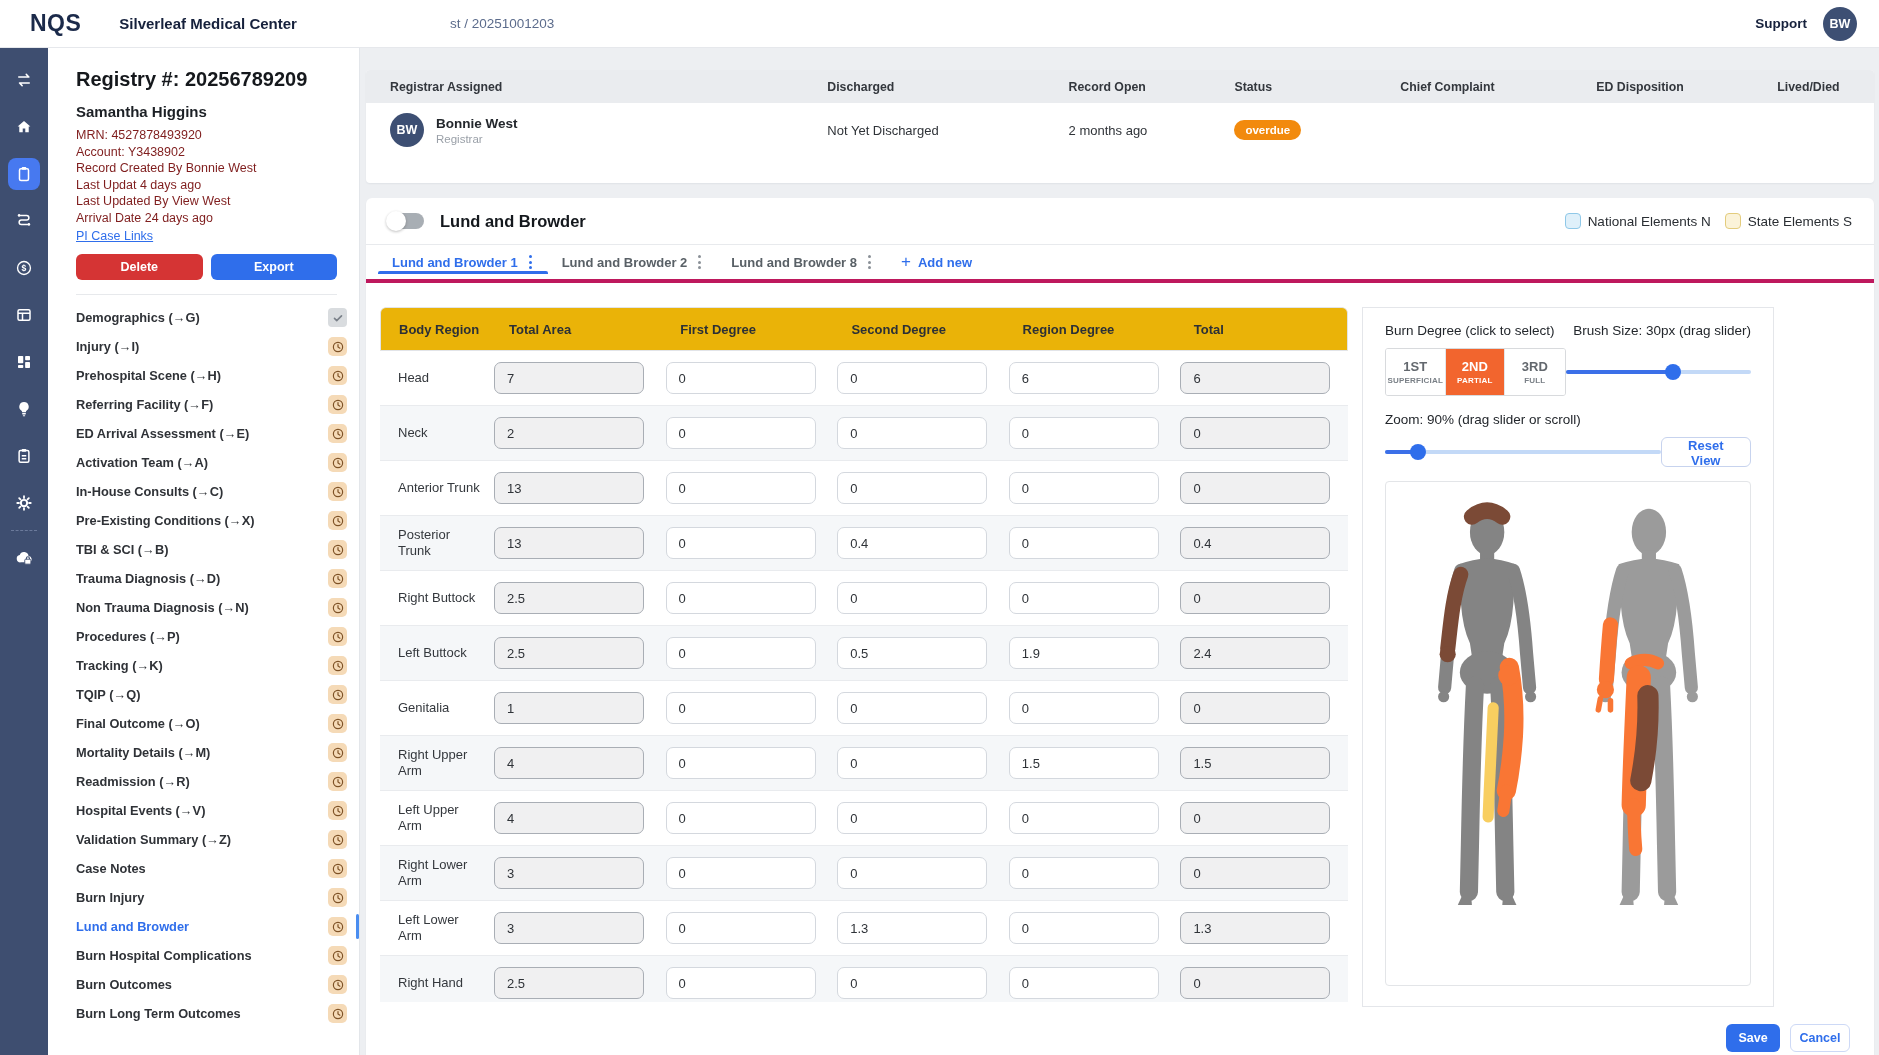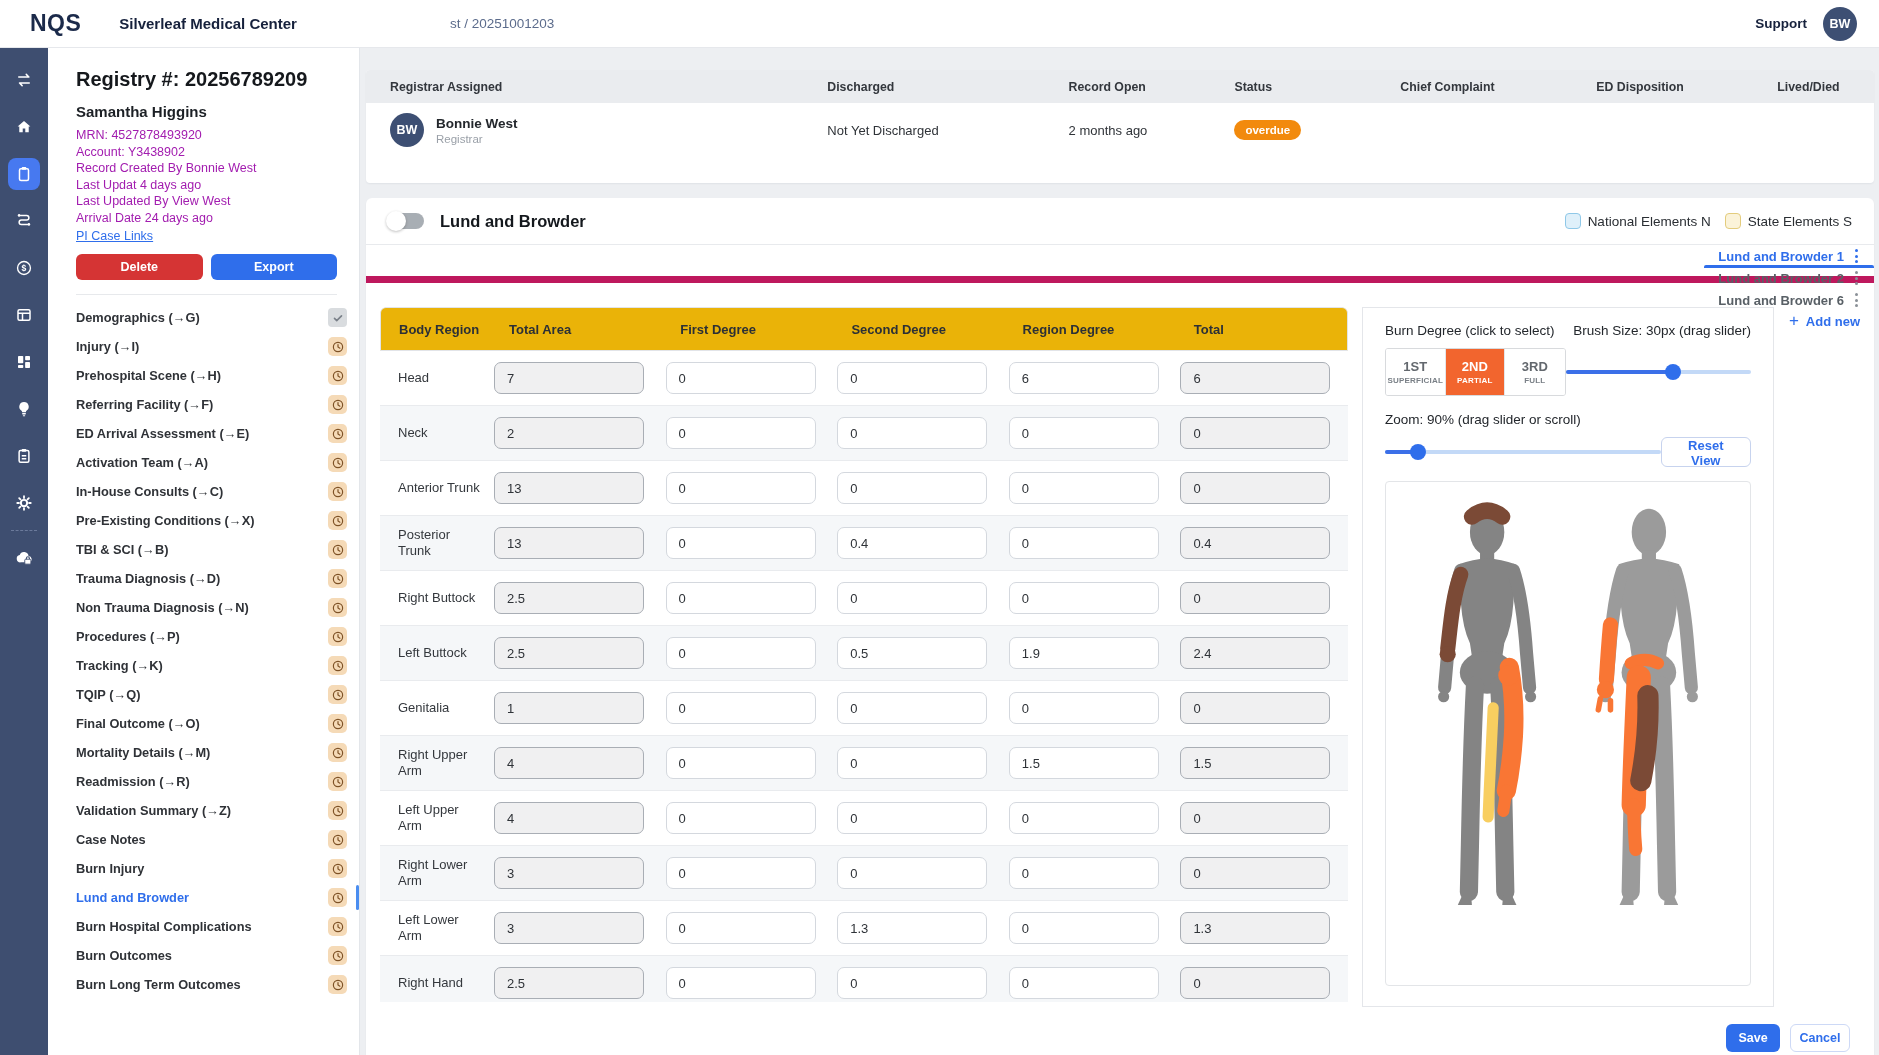--- a/index.html
+++ b/index.html
@@ -27,21 +27,21 @@
   .rail-item svg { width:18px; height:18px; }
   .rail-item.active { background:#4779F0; }
   .rail-divider { width:26px; border-top:1px dashed #6B7A9B; margin:-4px 0; }
 
   
   .sidebar { width:312px; background:#fff; border-right:1px solid #E3E6EA; flex:none;
              padding:20px 0 0 28px; overflow:hidden; position:relative; }
   .registry { font-size:20px; font-weight:800; color:#15181C; }
   .pname { font-size:15px; font-weight:700; color:#1C2025; margin-top:12px; }
   .pinfo { margin-top:7px; }
-  .pinfo div { font-size:12.5px; color:#a21caf; line-height:16.5px; }
+  .pinfo div { font-size:12.5px; color:#7f1d1d; line-height:16.5px; }
   .pi-link { display:inline-block; font-size:12.5px; color:#2F6EEB; text-decoration:underline; margin-top:2px; cursor:pointer; }
   .btn-row { display:flex; gap:8px; margin-top:10px; padding-right:22px; }
   .btn-row button { flex:1; height:26px; border:none; border-radius:6px; color:#fff;
                     font-size:12.5px; font-weight:700; cursor:pointer; font-family:inherit; }
   .btn-delete { background:#D53434; }
   .btn-export { background:#2F6EEB; }
   .side-sep { border-top:1px solid #E7E9EC; margin:14px 22px 8px 0; }
   .nav-item { height:29px; display:flex; align-items:center; justify-content:space-between;
               padding-right:12px; cursor:pointer; position:relative; }
   .nav-item .lbl { font-size:12.8px; font-weight:700; color:#2F3237; }
@@ -78,21 +78,21 @@
             cursor:pointer; flex:none; opacity:.85; }
   .toggle .knob { position:absolute; left:-2px; top:-2px; width:20px; height:20px; border-radius:50%;
                   background:#fff; box-shadow:0 1px 3px rgba(0,0,0,.3); }
   .lb-title { font-size:16.5px; font-weight:800; color:#14181D; margin-left:16px; }
   .lb-head-right { margin-left:auto; display:flex; align-items:center; gap:14px; }
   .chk { width:16px; height:16px; border-radius:4px; margin-right:7px; flex:none; }
   .chk-national { background:#DFF0FA; border:1.5px solid #8FC8E8; }
   .chk-state { background:#FBF3D9; border:1.5px solid #E3CC7D; }
   .chk-wrap { display:flex; align-items:center; font-size:13.5px; color:#2A2E33; cursor:pointer; }
 
-  .tabs { display:flex; align-items:flex-end; height:38px; border-bottom:7px solid #be185d; padding-left:12px;flex-direction:column; }
+  .tabs { display:flex; align-items:center; height:38px; border-bottom:4px solid #be185d; padding-left:12px; }
   .tab { display:flex; align-items:center; gap:9px; padding:0 14px; font-size:13px; font-weight:600;
          color:#596066; cursor:pointer; position:relative; }
   .tab.active { color:#2F6EEB; }
   .tab.active::after { content:""; position:absolute; left:0; right:0; bottom:-1px; height:3px;
                        background:#2F6EEB; border-radius:2px 2px 0 0; }
   .kebab { display:flex; flex-direction:column; gap:2.5px; padding:4px 2px; }
   .kebab i { width:3px; height:3px; border-radius:50%; background:#8A9097; }
   .tab.active .kebab i { background:#2F6EEB; }
   .add-new { display:flex; align-items:center; gap:7px; color:#2F6EEB; font-size:13px;
              font-weight:600; padding:0 14px; cursor:pointer; background:none; border:none; font-family:inherit;}
@@ -397,20 +397,29 @@
         <div class="nav-item">
           <span class="lbl">Readmission (→R)</span>
           <span class="badge-clock">
             <svg viewBox="0 0 20 20" style="width: 14px; height: 14px;">
               <circle cx="10" cy="10" r="6.6" fill="none" stroke="#7E5226" stroke-width="1.7"></circle>
               <path d="M10 6.4V10l2.7 1.7" fill="none" stroke="#7E5226" stroke-width="1.7" stroke-linecap="round"></path>
             </svg>
           </span>
         </div>
         <div class="nav-item">
+          <span class="lbl">Hospital Events (→V)</span>
+          <span class="badge-clock">
+            <svg viewBox="0 0 20 20" style="width: 14px; height: 14px;">
+              <circle cx="10" cy="10" r="6.6" fill="none" stroke="#7E5226" stroke-width="1.7"></circle>
+              <path d="M10 6.4V10l2.7 1.7" fill="none" stroke="#7E5226" stroke-width="1.7" stroke-linecap="round"></path>
+            </svg>
+          </span>
+        </div>
+        <div class="nav-item">
           <span class="lbl">Validation Summary (→Z)</span>
           <span class="badge-clock">
             <svg viewBox="0 0 20 20" style="width: 14px; height: 14px;">
               <circle cx="10" cy="10" r="6.6" fill="none" stroke="#7E5226" stroke-width="1.7"></circle>
               <path d="M10 6.4V10l2.7 1.7" fill="none" stroke="#7E5226" stroke-width="1.7" stroke-linecap="round"></path>
             </svg>
           </span>
         </div>
         <div class="nav-item">
           <span class="lbl">Case Notes</span>
@@ -529,21 +538,21 @@
           </div>
           <div class="tab">
             <span>Lund and Browder 2</span>
             <span class="kebab">
               <i></i>
               <i></i>
               <i></i>
             </span>
           </div>
           <div class="tab">
-            <span>Lund and Browder 6</span>
+            <span>Lund and Browder 8</span>
             <span class="kebab">
               <i></i>
               <i></i>
               <i></i>
             </span>
           </div>
           <button class="add-new">
             <span class="plus">+</span>
             <span>Add new</span>
           </button>

